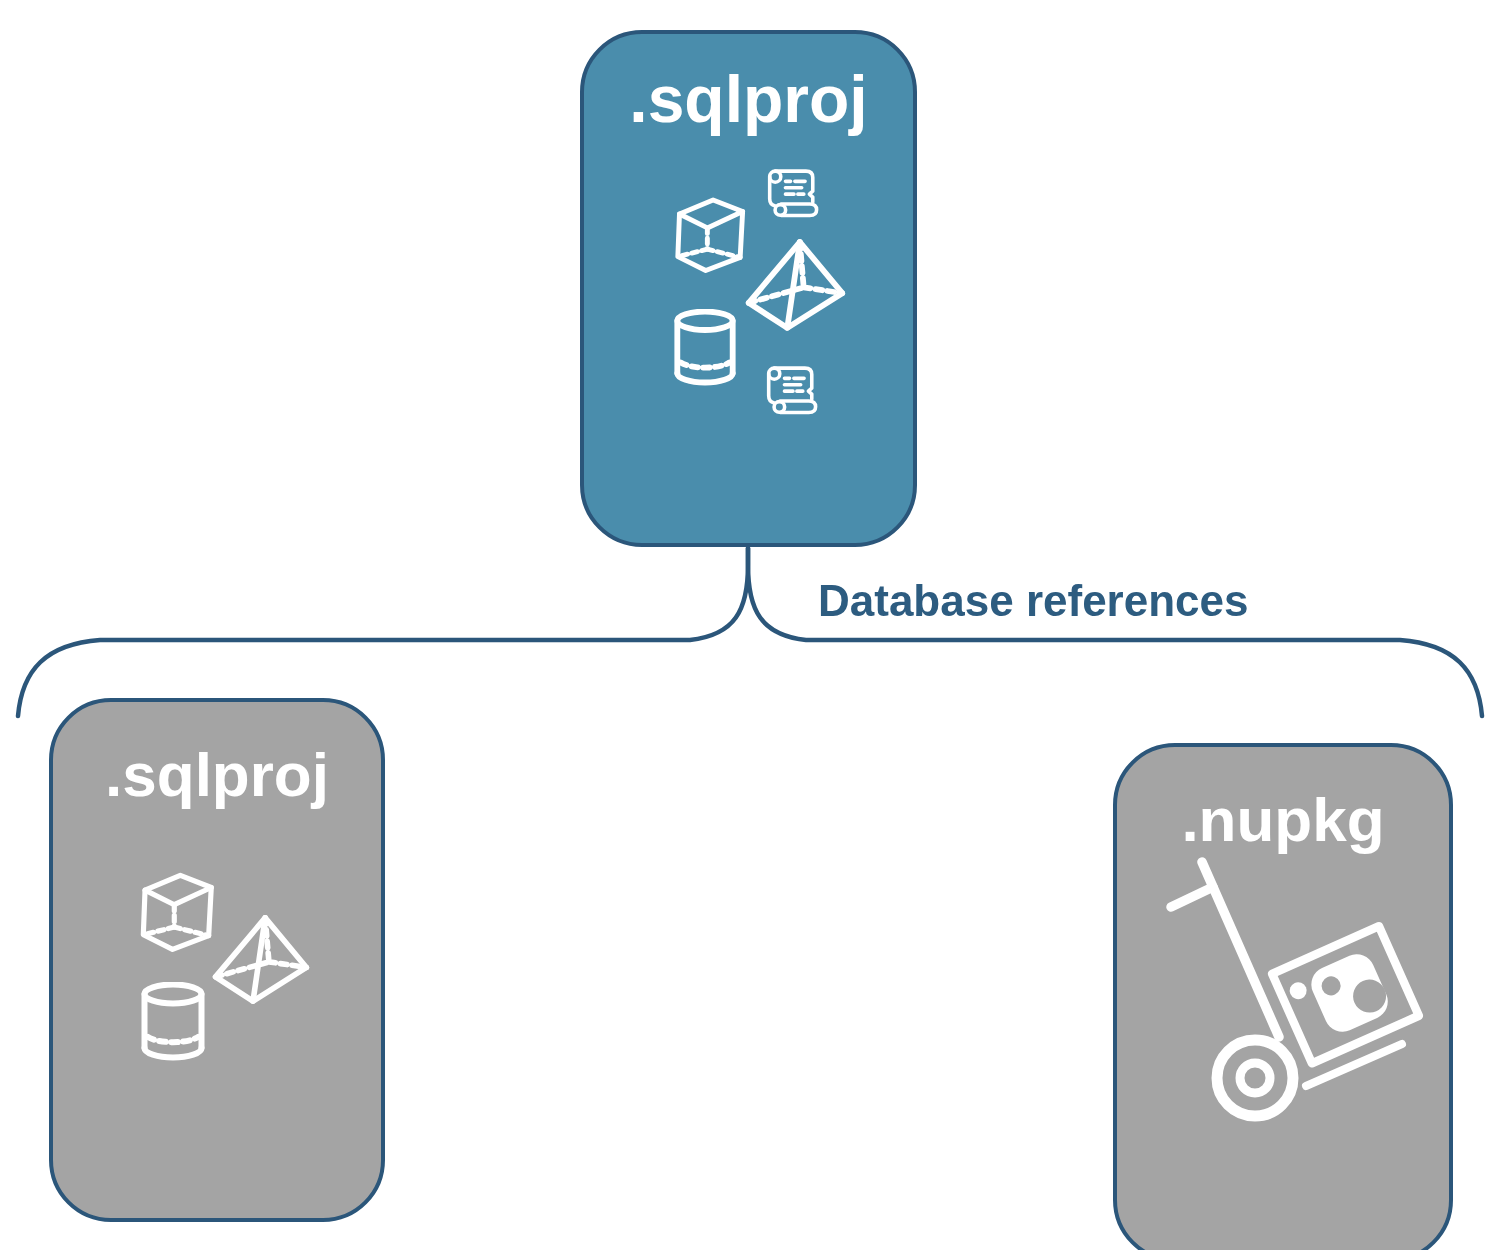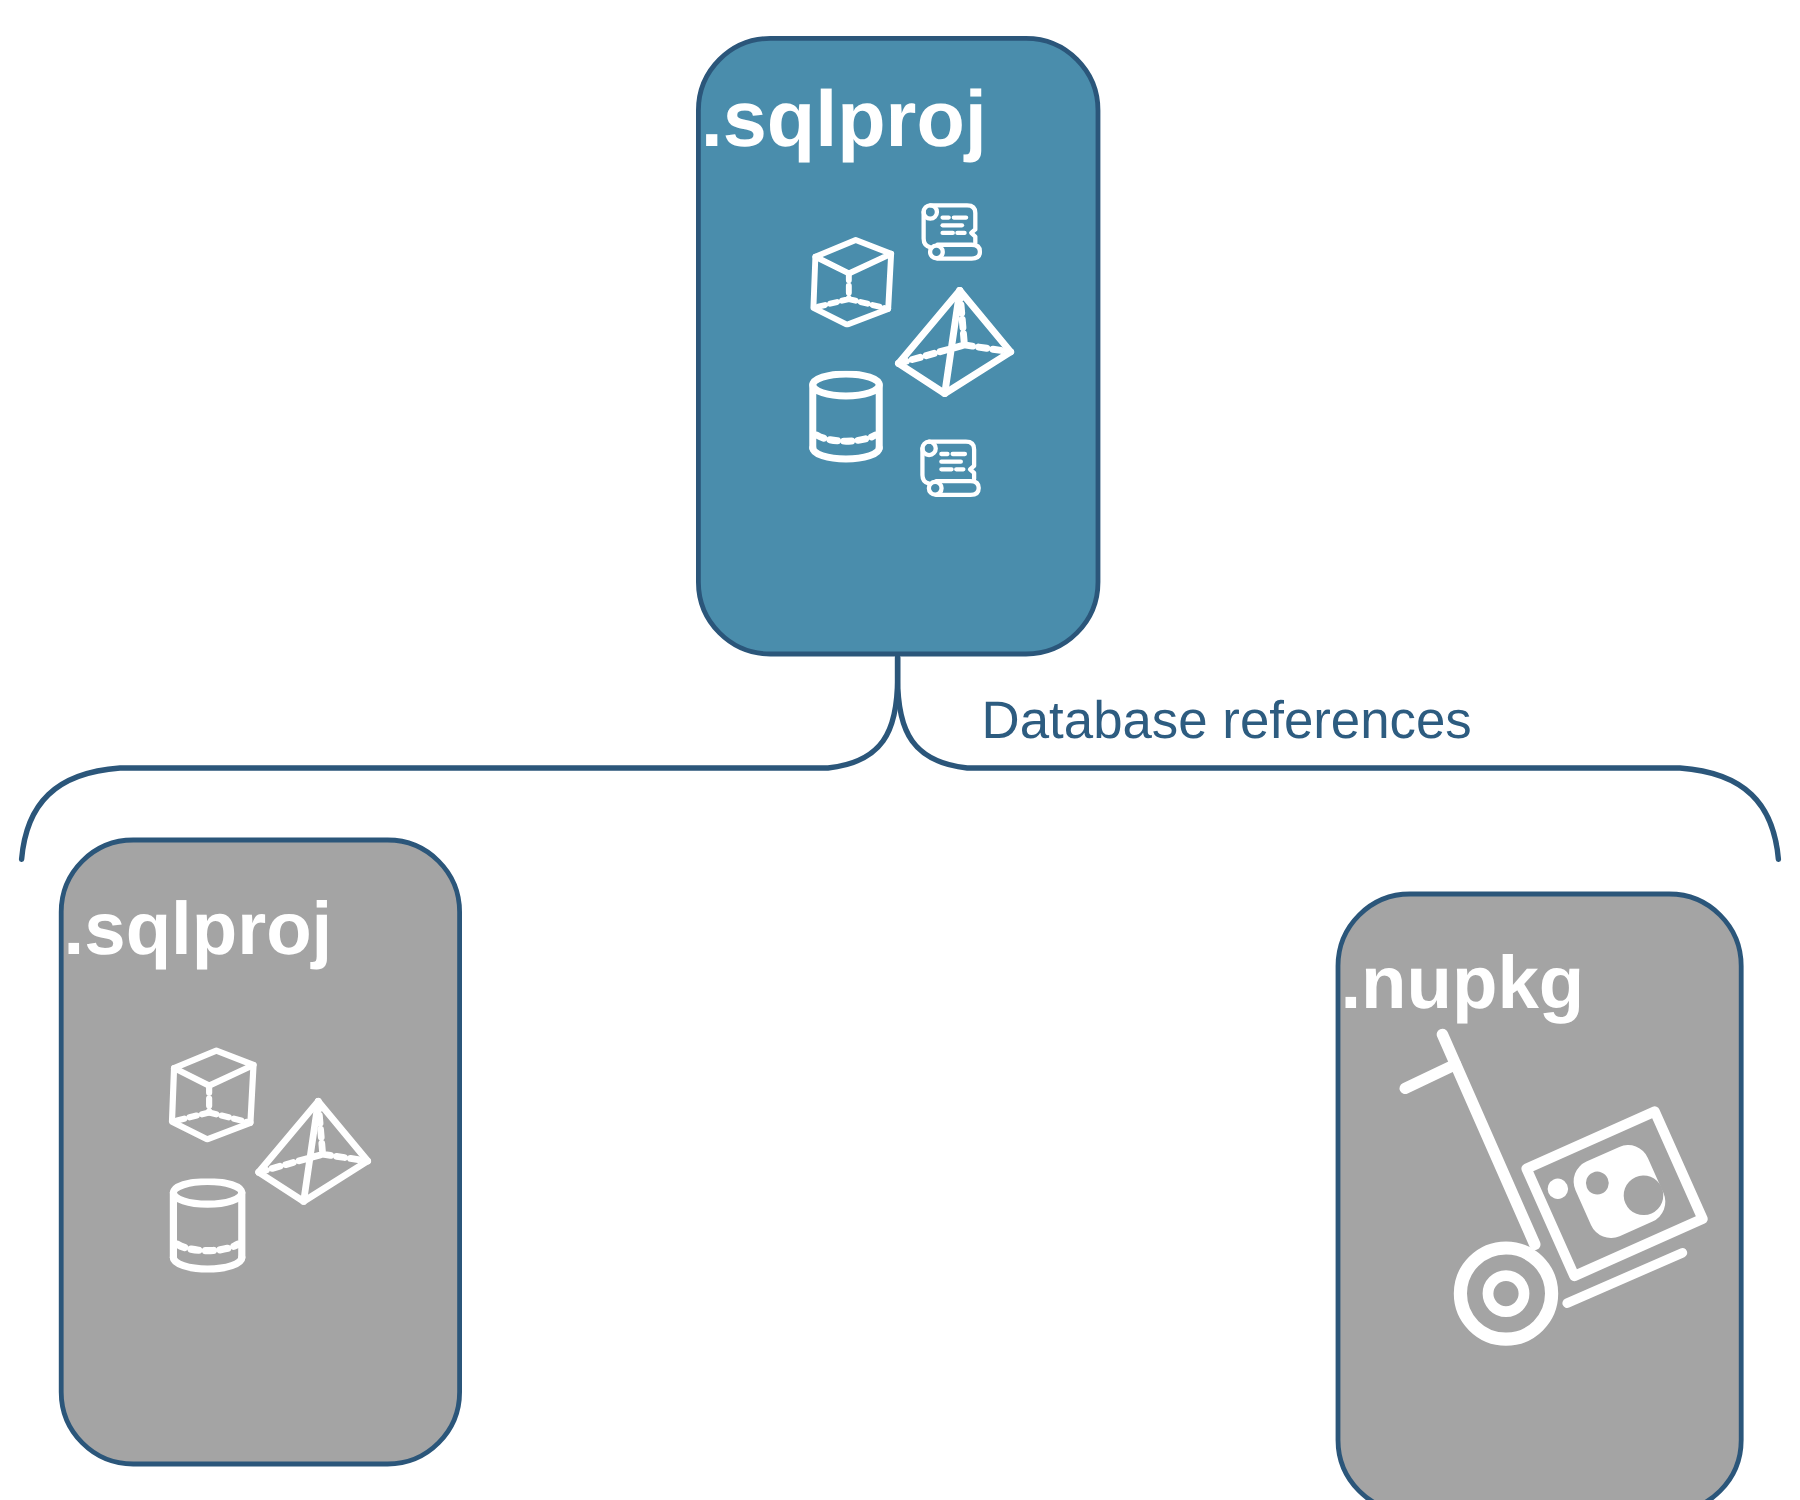--- a/index.html
+++ b/index.html
@@ -7,28 +7,28 @@
     position:relative;width:1500px;height:1250px;background:#ffffff;overflow:hidden;
     font-family:"Liberation Sans", sans-serif;
   }
   .node{
     position:absolute;box-sizing:border-box;
     border:4px solid #2B567A;border-radius:62px;
   }
   .node.root{background:#4A8DAC;}
   .node.child{background:#A4A4A4;}
   .node-title{
-    text-align:left;color:#ffffff;font-weight:bold;
+    text-align:center;color:#ffffff;font-weight:bold;
     letter-spacing:0px;line-height:1;
   }
   .root .node-title{padding-top:32px;font-size:66px;}
   .child .node-title{padding-top:42px;font-size:62px;}
   .connector-label{
     position:absolute;left:818px;top:576px;
-    font-size:44px;font-weight:normal;color:#2D5C80;white-space:nowrap;
+    font-size:44px;font-weight:bold;color:#2D5C80;white-space:nowrap;
   }
   svg.overlay{position:absolute;left:0;top:0;pointer-events:none;}
 </style>
 </head>
 <body>
 
 <div class="canvas">
 
   <div class="node root" style="left:580px;top:30px;width:337px;height:517px;">
     <div class="node-title">.sqlproj</div>

